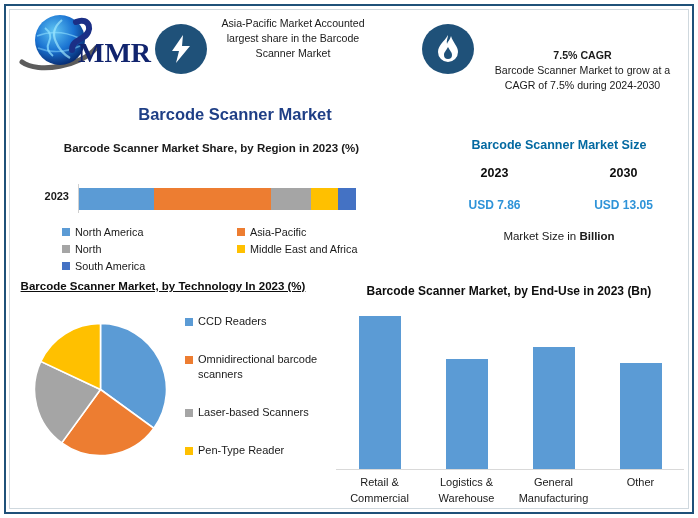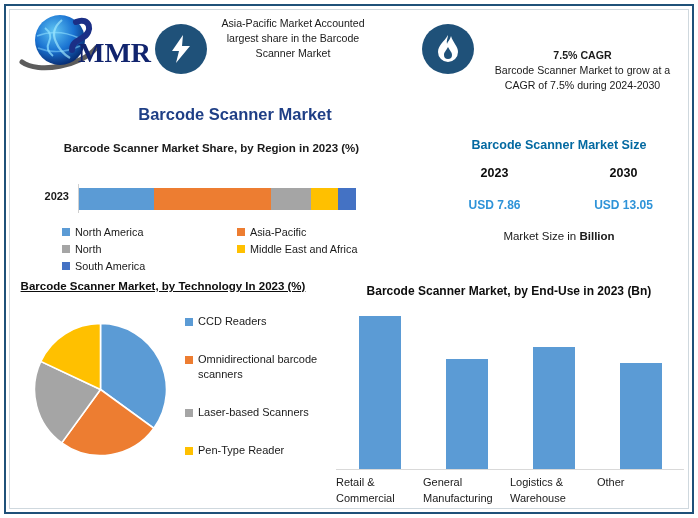--- a/index.html
+++ b/index.html
@@ -326,21 +326,21 @@
   }
   .enduse-labels {
     position: absolute;
     left: 6px;
     top: 212px;
     width: 348px;
     display: flex;
   }
   .eu-label {
     width: 25%;
-    text-align: left;
+    text-align: center;
     font-size: 11px;
     line-height: 16px;
     color: #1a1a1a;
   }
 </style>
 </head>
 <body>
 
 <div id="page">
 
@@ -480,19 +480,19 @@
     <div class="enduse-title">Barcode Scanner Market, by End-Use in 2023 (Bn)</div>
     <div class="enduse-plot" id="enduse-plot">
       <div class="enduse-baseline"></div>
     <div class="eu-bar" style="height: 152.521px; left: 22.5px; background: rgb(91, 155, 213);"></div>
         <div class="eu-bar" style="height: 110.025px; left: 109.5px; background: rgb(91, 155, 213);"></div>
         <div class="eu-bar" style="height: 121.668px; left: 196.5px; background: rgb(91, 155, 213);"></div>
         <div class="eu-bar" style="height: 105.95px; left: 283.5px; background: rgb(91, 155, 213);"></div>
       </div>
     <div class="enduse-labels" id="enduse-labels">
         <div class="eu-label">Retail &amp; Commercial</div>
+        <div class="eu-label">Logistics &amp; Warehouse</div>
         <div class="eu-label">General Manufacturing</div>
-        <div class="eu-label">Logistics &amp; Warehouse</div>
         <div class="eu-label">Other</div>
       </div>
   </div>
 
 </div>
 
 </body></html>

